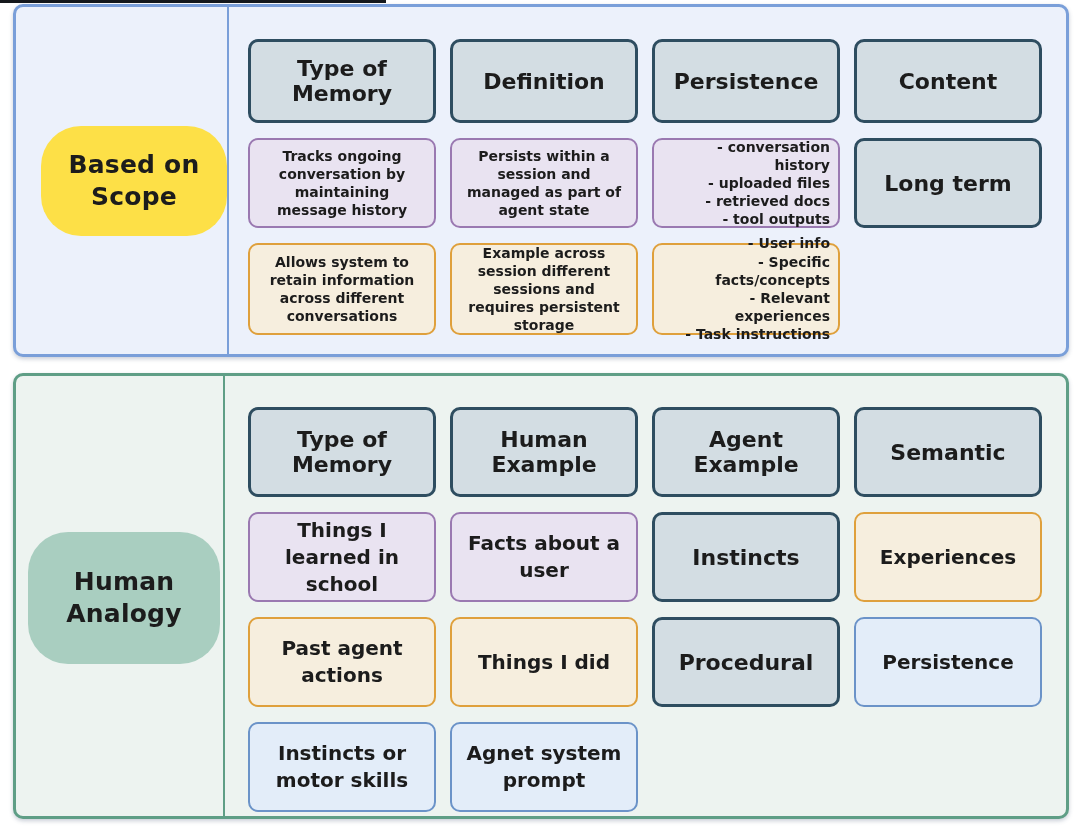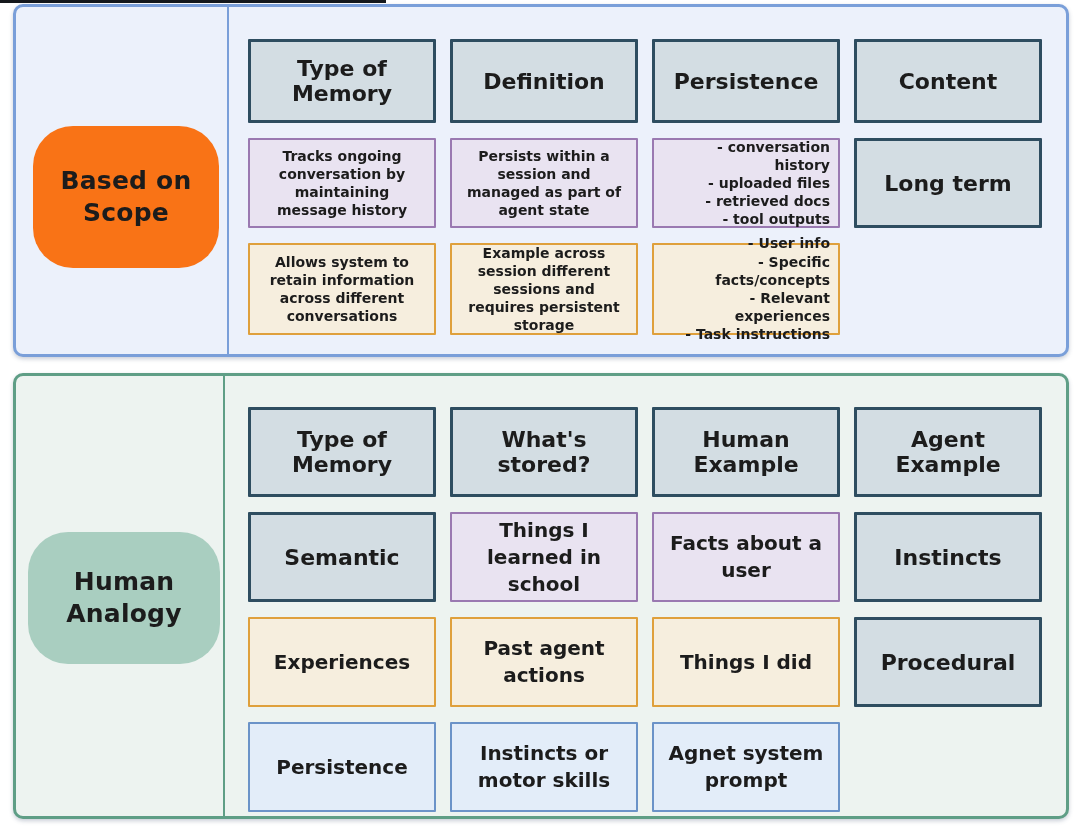--- a/index.html
+++ b/index.html
@@ -30,34 +30,34 @@
     position: absolute; top: 0; bottom: 0; width: 2px;
   }
   .divider-scope { left: 211px; background: #7a9fd9; }
   .divider-analogy { left: 207px; background: #5f9e86; }
 
   .side-label {
     position: absolute; display: flex; align-items: center; justify-content: center;
     text-align: center; font-weight: bold; font-size: 25px; line-height: 1.3;
     border-radius: 40px; white-space: pre-line; letter-spacing: 0.2px;
   }
-  .label-scope { left: 17px; top: 119px; width: 186px; height: 142px; background: #f97316; }
+  .label-scope { left: 25px; top: 119px; width: 186px; height: 110px; background: #fde047; }
   .label-analogy { left: 12px; top: 156px; width: 192px; height: 132px; background: #a9cec0; }
 
   .grid {
     position: absolute; display: grid;
     grid-template-columns: repeat(4, 188px);
     column-gap: 14px; row-gap: 15px;
   }
   .grid-scope { left: 232px; top: 32px; grid-template-rows: 84px 90px 92px; }
   .grid-analogy { left: 232px; top: 31px; grid-template-rows: 90px 90px 90px 90px; }
 
   .cell {
     display: flex; align-items: center; justify-content: center;
-    text-align: center; border-radius: 1px; padding: 4px 8px;
+    text-align: center; border-radius: 10px; padding: 4px 8px;
     white-space: pre-line;
   }
   .cell-gray   { background: #d3dde3; border: 3px solid #2e4d60; font-size: 22px; font-weight: bold; }
   .cell-purple { background: #e9e3f1; border: 2.5px solid #9a79b1; }
   .cell-orange { background: #f6eede; border: 2.5px solid #dfa03c; }
   .cell-blue   { background: #e3edf9; border: 2.5px solid #6b93c8; }
 
   .cell-small  { font-size: 14px; font-weight: 600; line-height: 1.3; }
   .cell-list   { justify-content: flex-start; text-align: right; padding-left: 12px; }
   .cell-big    { font-size: 20px; font-weight: bold; line-height: 1.35; }
@@ -101,22 +101,20 @@
 <section class="panel panel-analogy">
   <div class="divider-v divider-analogy"></div>
 
   <div class="side-label label-analogy">Human
 Analogy</div>
 
   <div class="grid grid-analogy">
 
     <div class="cell cell-gray">Type of
 Memory</div>
-    <div class="cell cell-gray">What's
-stored?</div>
     <div class="cell cell-gray">Human
 Example</div>
     <div class="cell cell-gray">Agent
 Example</div>
 
     <div class="cell cell-gray">Semantic</div>
     <div class="cell cell-purple cell-big">Things I learned in school</div>
     <div class="cell cell-purple cell-big">Facts about a user</div>
 
     <div class="cell cell-gray">Instincts</div>

